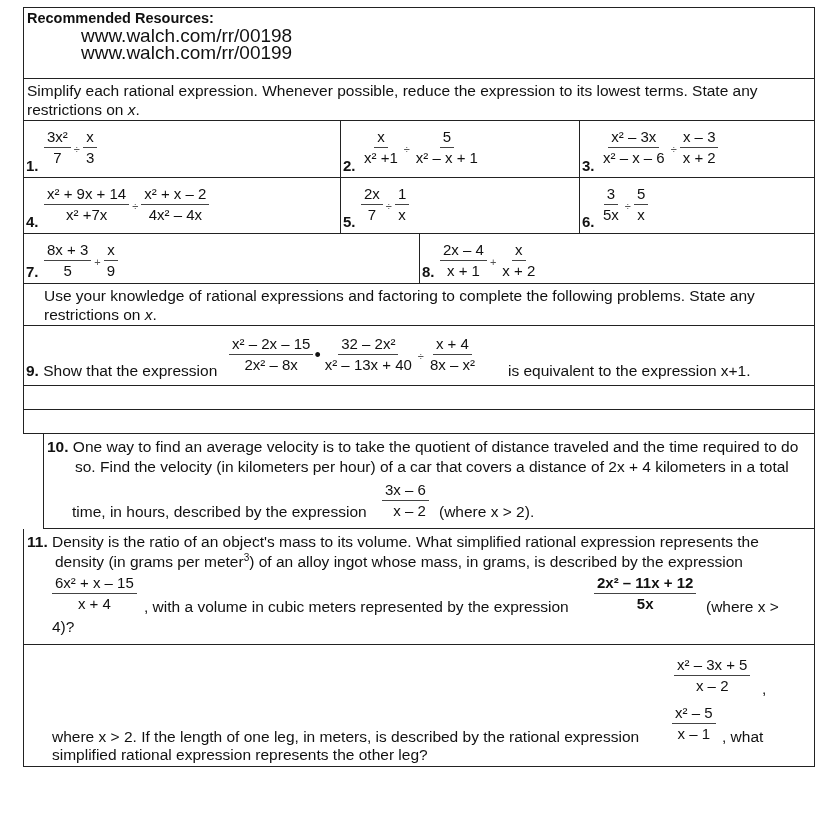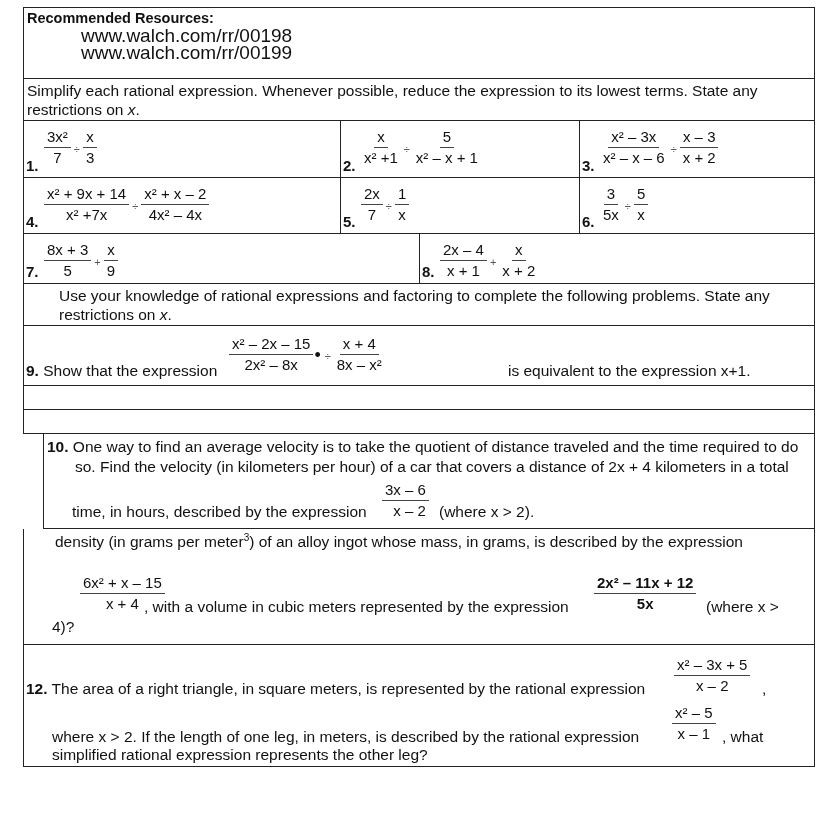--- a/index.html
+++ b/index.html
@@ -5,21 +5,21 @@
   html, body { margin: 0; padding: 0; background: #ffffff; }
   body { width: 828px; height: 829px; position: relative; overflow: hidden;
          font-family: "Liberation Sans", sans-serif; color: #111; font-size: 15.5px; }
   .sheet { position: absolute; left: 23px; top: 7px; width: 792px; }
   .row { border: 1.5px solid #222; border-top: none; box-sizing: border-box; position: relative; }
   .row.first { border-top: 1.5px solid #222; }
   .res { height: 72px; padding: 2px 3px; line-height: 17px; }
   .res .title { font-weight: bold; font-size: 14.5px; }
   .res .link { padding-left: 54px; font-size: 19px; }
   .instr { height: 42px; padding: 2px 3px; line-height: 19px; }
-  .instr.indent { padding-left: 35px; }
+  .instr.indent { padding-left: 20px; }
   .grid { display: flex; height: 57px; }
   .grid.r2 { height: 56px; }
   .grid.r3 { height: 50px; }
   .cell { position: relative; border-right: 1.5px solid #222; box-sizing: border-box; }
   .cell:last-child { border-right: none; }
   .num { position: absolute; left: 2px; bottom: 3px; font-weight: bold; font-size: 15px; }
   .expr { position: absolute; left: 20px; top: 6px; display: flex; align-items: center; }
   .frac { display: inline-flex; flex-direction: column; align-items: center; font-size: 15px; line-height: 20px; }
   .frac .n { padding: 0 3px; border-bottom: 1px solid #444; white-space: nowrap; }
   .frac .d { padding: 0 3px; white-space: nowrap; }
@@ -176,20 +176,24 @@
   </div>
 
   <div class="row p9">
     <div class="abs" style="left:2px; top:36px;"><span class="bold">9.</span><span> Show that the expression</span></div>
     <div class="abs" style="left:205px; top:8px; display:flex; align-items:center;">
       <span class="frac">
           <span class="n">x² – 2x – 15</span>
           <span class="d">2x² – 8x</span>
         </span>
       <span class="op dot">•</span>
+      <span class="frac">
+          <span class="n">32 – 2x²</span>
+          <span class="d">x² – 13x + 40</span>
+        </span>
       <span class="op">÷</span>
       <span class="frac">
           <span class="n">x + 4</span>
           <span class="d">8x – x²</span>
         </span>
     </div>
     <div class="abs" style="left:484px; top:36px;">is equivalent to the expression x+1.</div>
   </div>
 
   <div class="row blank"></div>
@@ -200,36 +204,36 @@
     <div class="ind">so.  Find the velocity (in kilometers per hour) of a car that covers a distance of 2x + 4 kilometers in a total</div>
     <div class="abs" style="left:28px; top:68px;">time, in hours, described by the expression</div>
     <span class="frac abs" style="left:338px; top:46px;align-items:flex-end;">
         <span class="n">3x – 6</span>
         <span class="d">x – 2</span>
       </span>
     <div class="abs" style="left:395px; top:68px;">(where x &gt; 2).</div>
   </div>
 
   <div class="row p11">
+    <div><span class="bold">11.</span><span> Density is the ratio of an object's mass to its volume.  What simplified rational expression represents the</span></div>
     <div class="ind"><span>density (in grams per meter</span><sup>3</sup><span>) of an alloy ingot whose mass, in grams, is described by the expression</span></div>
-    <span class="frac abs" style="left:28px; top:44px;margin-left:28px;">
+    <span class="frac abs" style="left:28px; top:44px;">
         <span class="n">6x² + x – 15</span>
         <span class="d">x + 4</span>
       </span>
     <div class="abs" style="left:120px; top:68px;">, with a volume in cubic meters represented by the expression</div>
     <span class="frac abs" style="left:570px; top:44px;font-weight:bold;">
         <span class="n">2x² – 11x + 12</span>
         <span class="d">5x</span>
       </span>
     <div class="abs" style="left:682px; top:68px;">(where x &gt;</div>
     <div class="abs" style="left:28px; top:88px;">4)?</div>
   </div>
 
   <div class="row p12">
-    <div class="abs" style="left:2px; top:34px;"><span class="bold">12.</span><span> The area of a right triangle, in square meters, is represented by the rational expression</span></div>
     <span class="frac abs" style="left:650px; top:10px;">
         <span class="n">x² – 3x + 5</span>
         <span class="d">x – 2</span>
       </span>
     <div class="abs" style="left:738px; top:34px;">,</div>
     <div class="abs" style="left:28px; top:82px;">where x &gt; 2.  If the length of one leg, in meters, is described by the rational expression</div>
     <span class="frac abs" style="left:648px; top:58px;">
         <span class="n">x² – 5</span>
         <span class="d">x – 1</span>
       </span>

